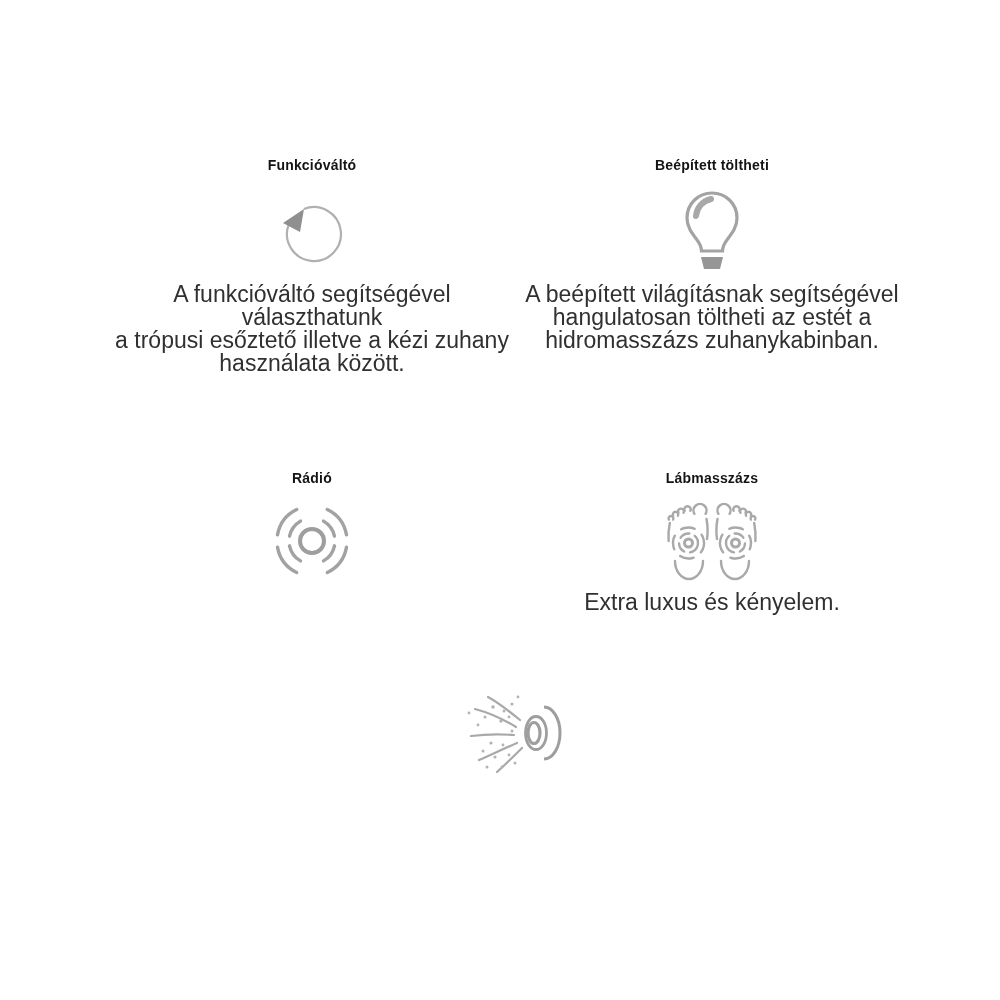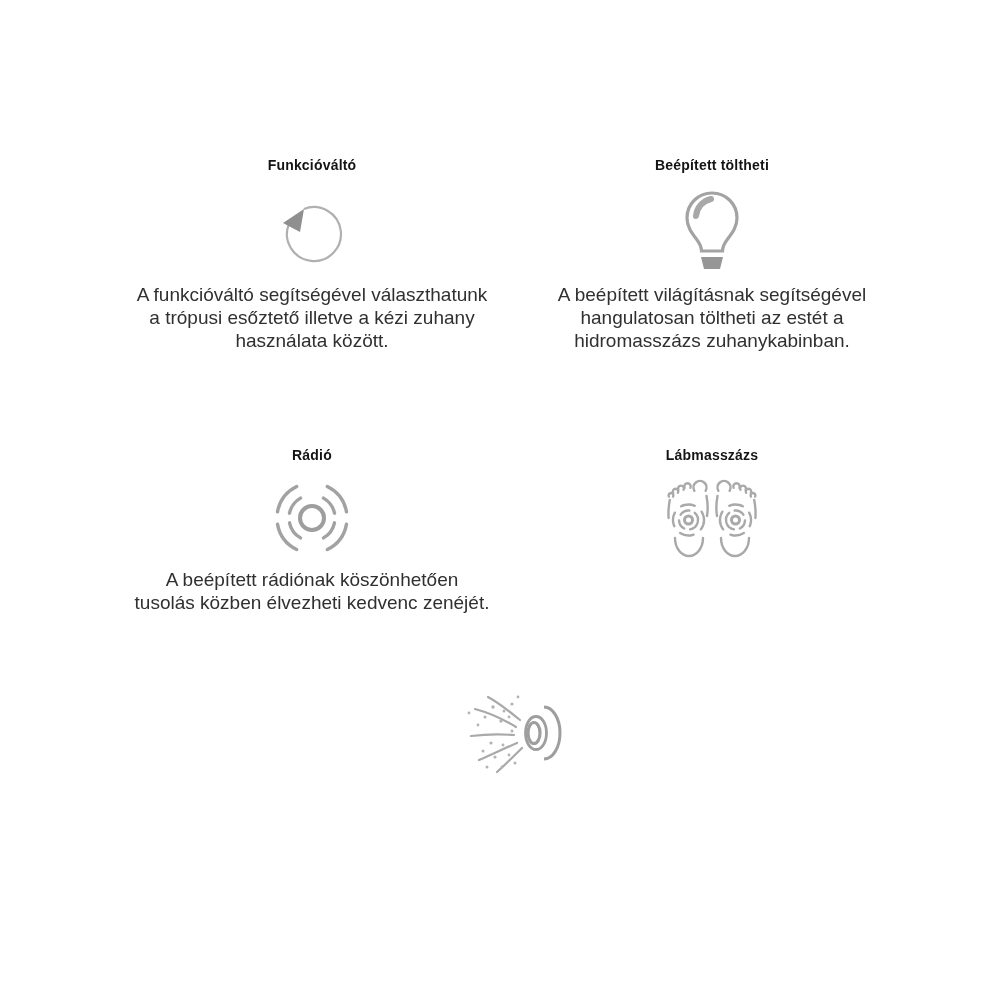--- a/index.html
+++ b/index.html
@@ -39,21 +39,21 @@
     height: 106px;
     display: flex;
     align-items: center;
     justify-content: center;
   }
   .row-2 .icon-box { height: 101px; }
   .row-3 .icon-box { height: 104px; }
   .feature-desc {
     margin: 0 auto;
     max-width: 398px;
-    font-size: 19px;
+    font-size: 23px;
     line-height: 23px;
     color: #303030;
     white-space: pre-line;
   }
 </style>
 </head>
 <body>
 
 <div class="features-grid">
 
@@ -100,22 +100,20 @@
             <path d="M25.5,46.8 A23,23 0 0 0 36.5,61.9"></path>
             <path d="M70.5,37.2 A23,23 0 0 0 59.5,22.1"></path>
             <path d="M70.5,46.8 A23,23 0 0 1 59.5,61.9"></path>
             <path d="M13.5,35.9 A35,35 0 0 1 32.7,10.5"></path>
             <path d="M13.5,48.1 A35,35 0 0 0 32.7,73.5"></path>
             <path d="M82.5,35.9 A35,35 0 0 0 63.3,10.5"></path>
             <path d="M82.5,48.1 A35,35 0 0 1 63.3,73.5"></path>
           </g>
         </svg>
       </div>
-      <p class="feature-desc">A beépített rádiónak köszönhetően
-tusolás közben élvezheti kedvenc zenéjét.</p>
     </div>
 
     <div class="feature-cell">
       <h3 class="feature-title">Lábmasszázs</h3>
       <div class="icon-box">
         <svg width="92" height="88" viewBox="0 0 92 88" aria-hidden="true">
           <g fill="none" stroke="#a9a9a9" stroke-width="2.4" stroke-linecap="round">
             <g id="foot-l">
               <path d="M28.4,16.8 A6.5,6.5 0 1 1 39.6,16.8"></path>
               <path d="M18.6,13.8 A3.2,3.2 0 1 1 24.4,13.8"></path>
@@ -138,20 +136,21 @@
               <path d="M40.5,22 C41.8,29 42,36 41,42"></path>
               <path d="M3.8,26 C2.6,32 2.2,38 2.6,44"></path>
               <path d="M9,64 A14,18 0 0 0 37,64"></path>
               <circle cx="22.5" cy="46" r="4" stroke-width="3"></circle>
               <circle cx="22.5" cy="46" r="9.5" stroke-width="2.4" stroke-dasharray="10,6" transform="rotate(20 22.5 46)"></circle>
               <circle cx="22.5" cy="46" r="15.5" stroke-width="2.4" stroke-dasharray="14,9" transform="rotate(-15 22.5 46)"></circle>
             </g>
           </g>
         </svg>
       </div>
+      <p class="feature-desc">Extra luxus és kényelem.</p>
     </div>
 
   </div>
 
   <div class="feature-row row-3">
 
     <div class="feature-cell">
       <div class="icon-box">
         <svg width="110" height="90" viewBox="0 0 110 90" aria-hidden="true">
           <g fill="none" stroke="#9e9e9e">

